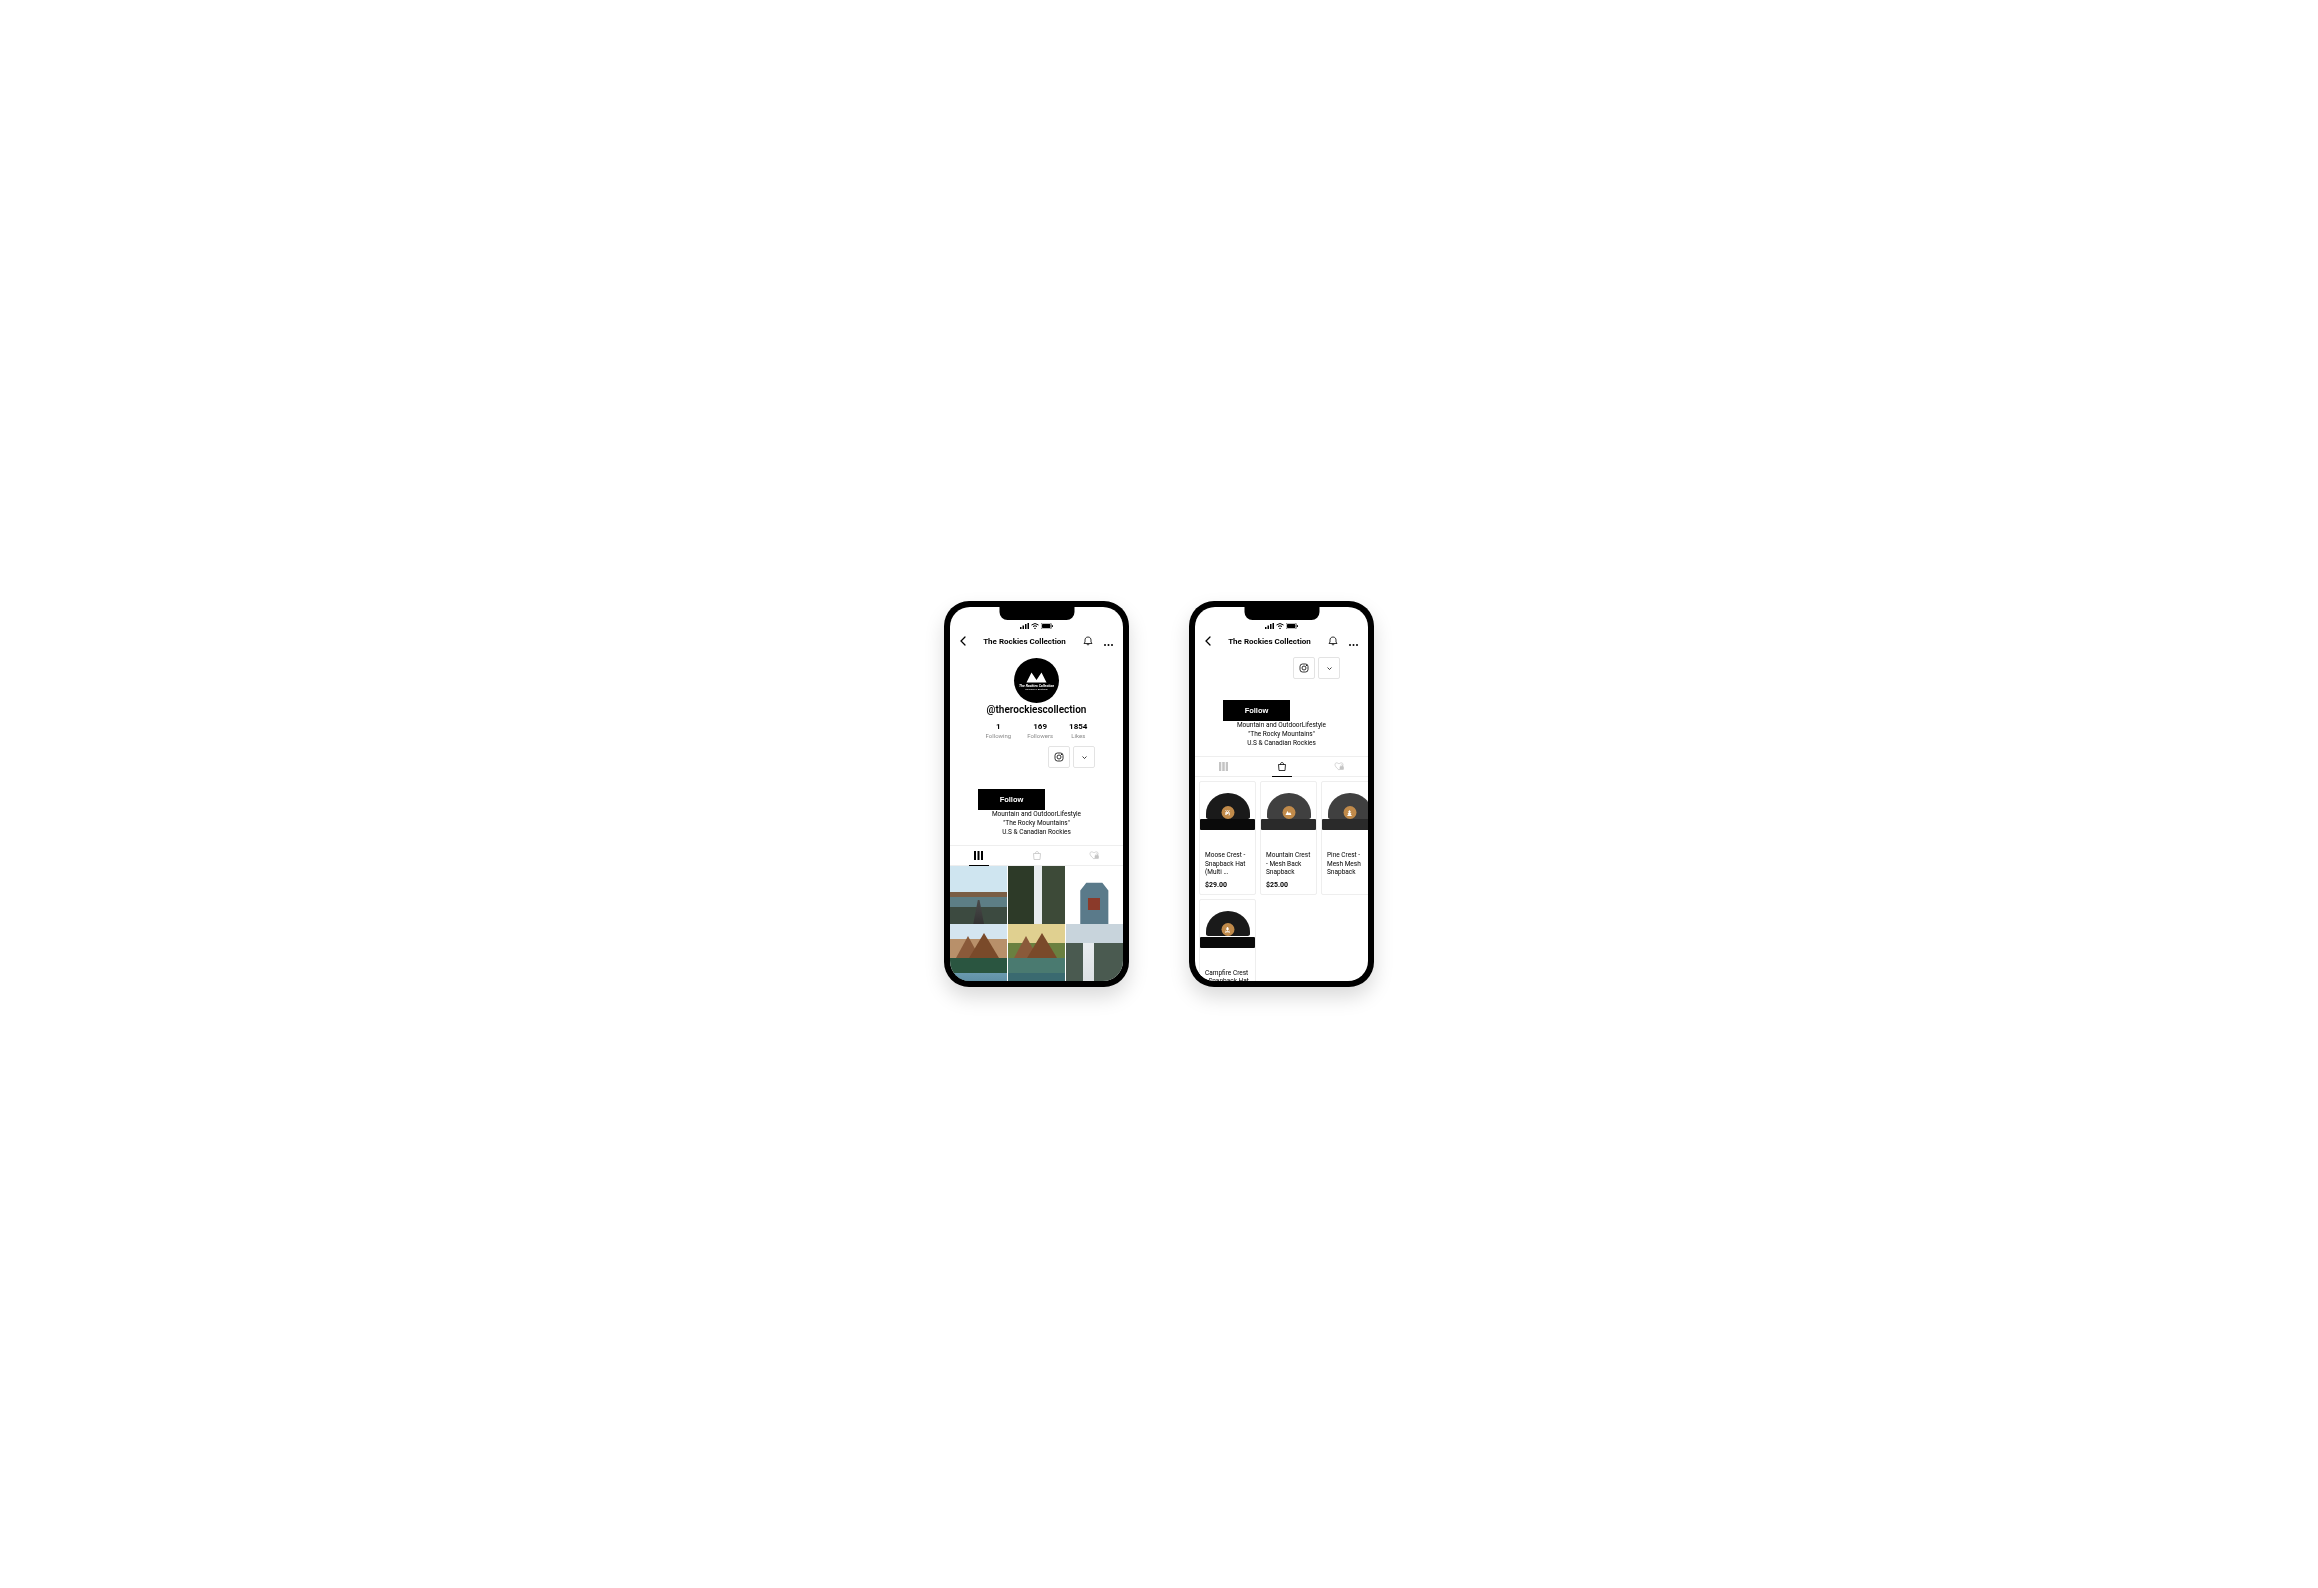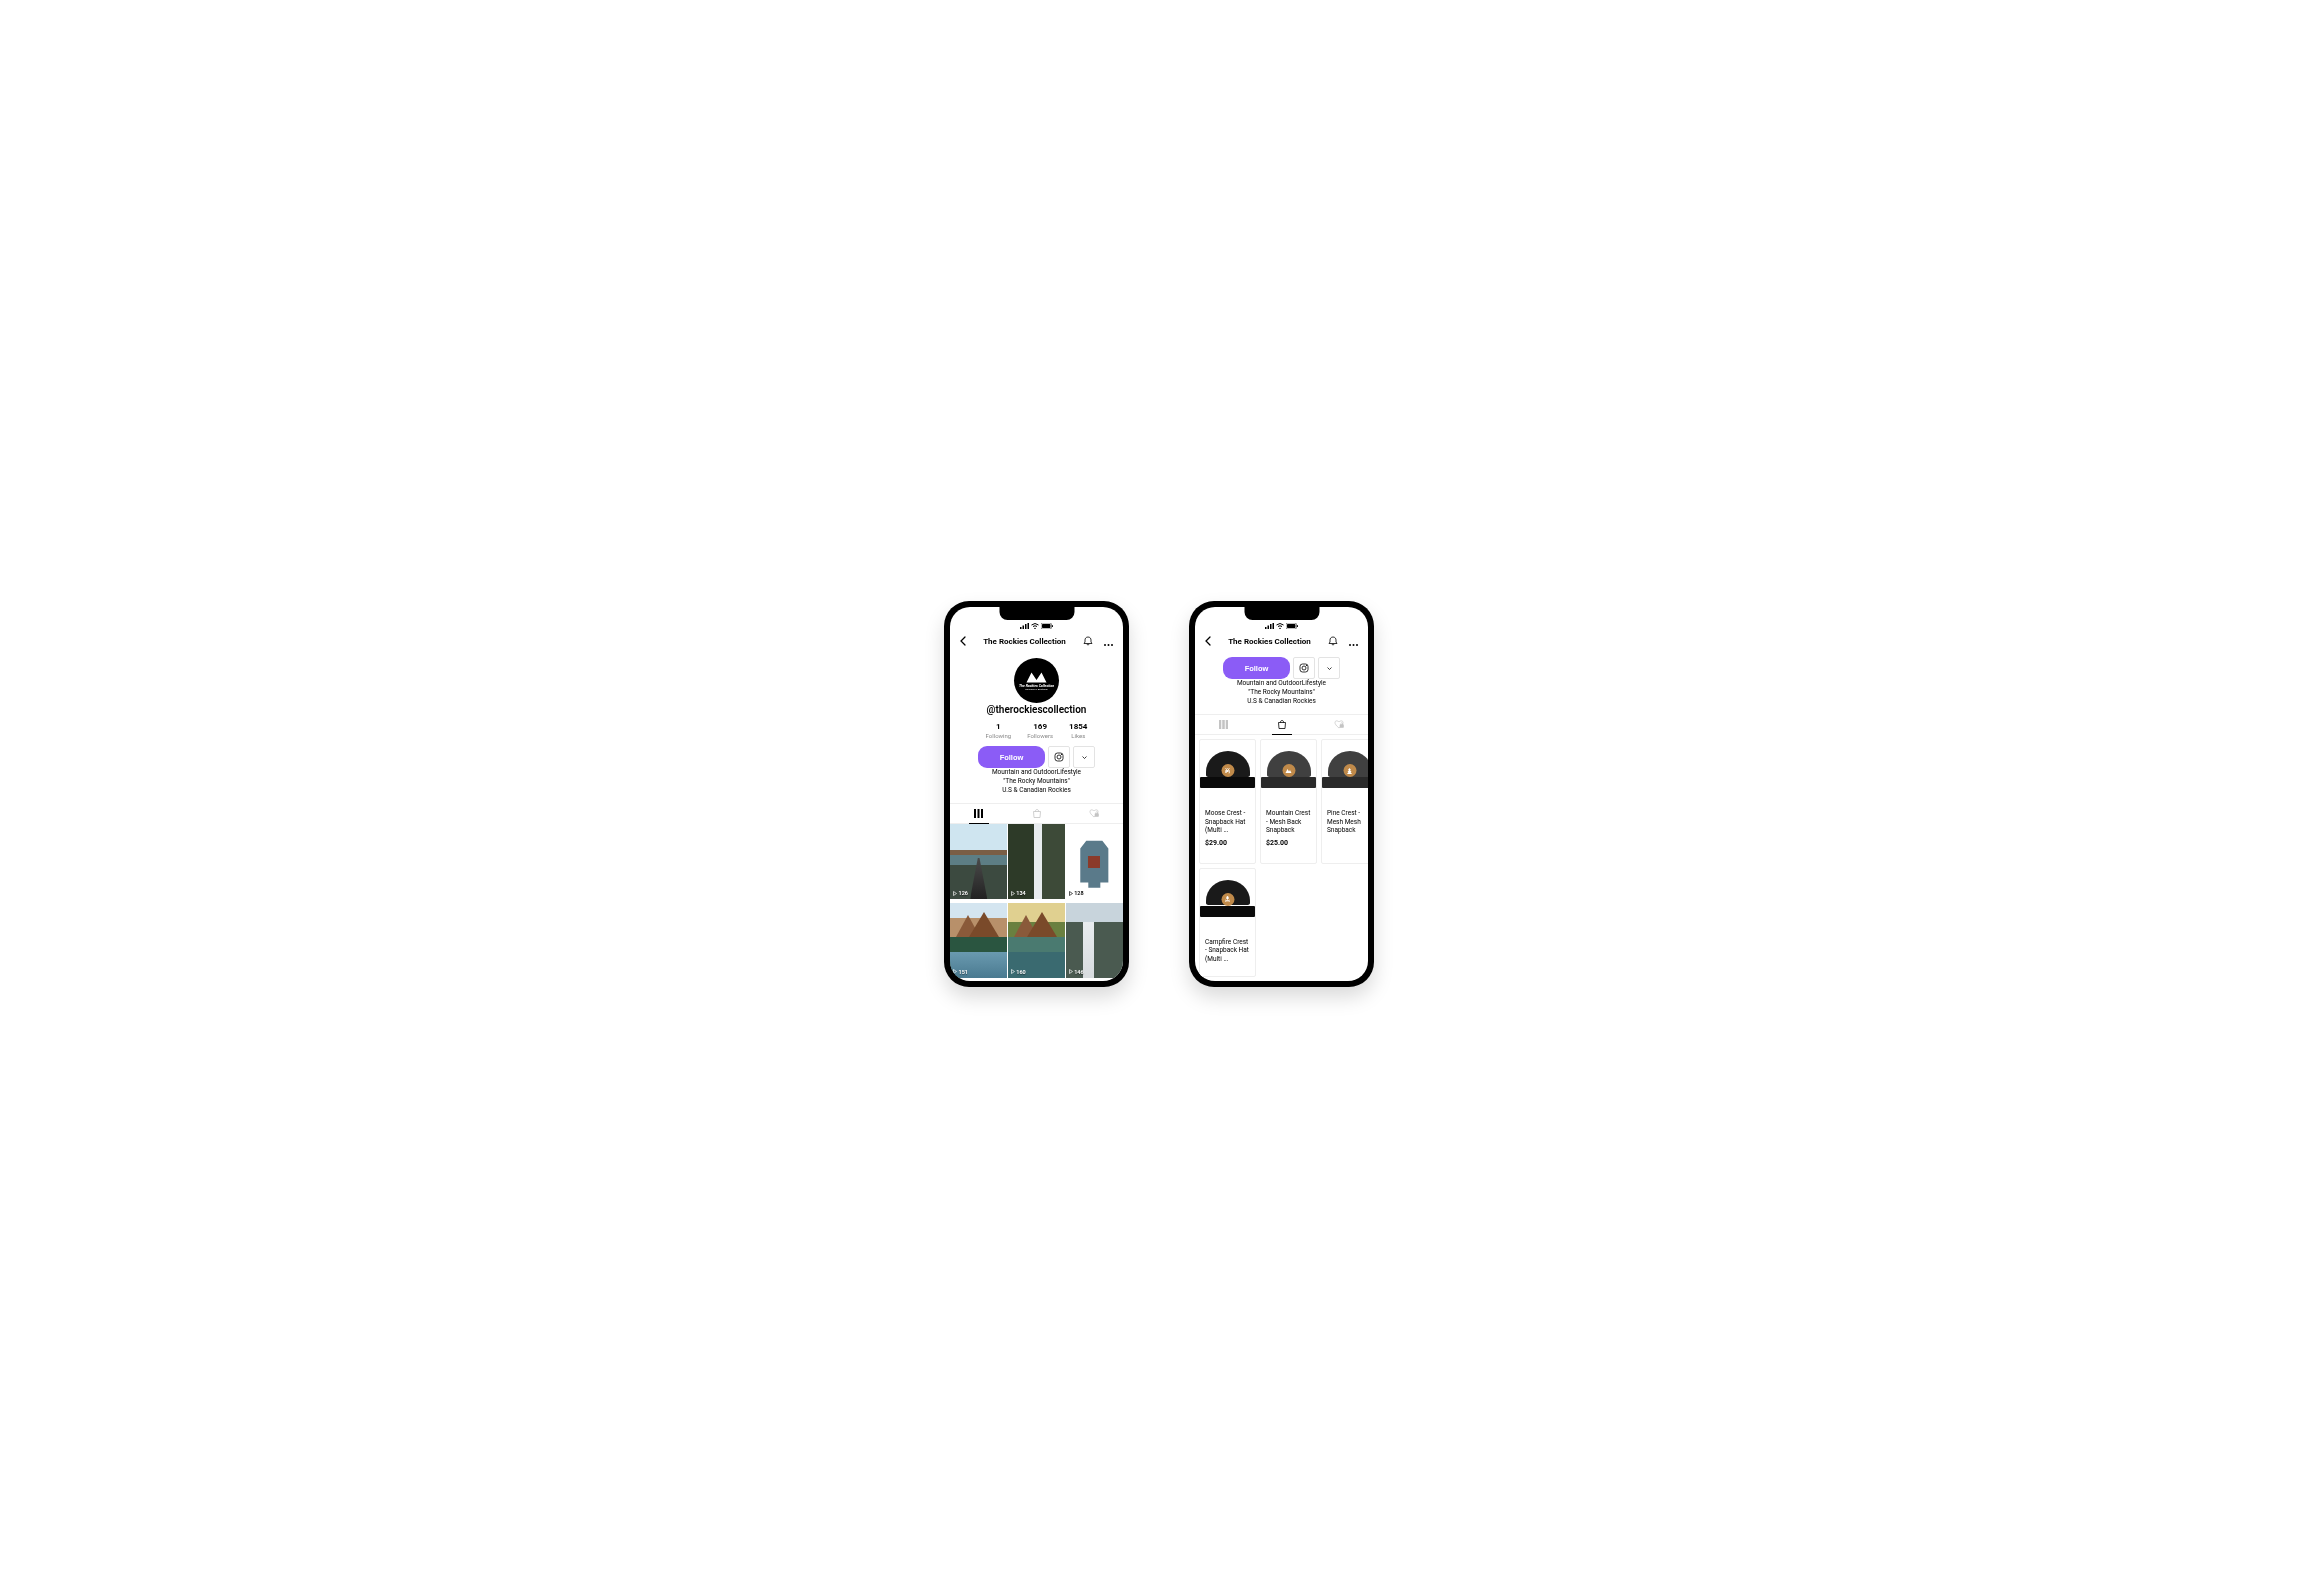--- a/index.html
+++ b/index.html
@@ -84,28 +84,29 @@
     font-style: italic;
   }
   .avatar-sub { font-size: 2.5px; font-weight: 400; font-style: normal; }
   .handle { text-align: center; font-size: 10px; font-weight: 600; margin-top: 1px; }
   .stats { display: flex; justify-content: center; gap: 16px; margin-top: 7px; }
   .stat { text-align: center; }
   .stat-num { font-size: 8px; font-weight: 700; }
   .stat-label { font-size: 6px; color: #8a8a8a; margin-top: 1px; }
   .actions { display: flex; justify-content: center; gap: 3px; margin-top: 7px; }
   .follow-btn {
-    background: #8b5cf6;
+    background: #000000;
     color: #fff;
     border: none;
     font-size: 7.5px;
     font-weight: 600;
     padding: 6px 22px;
-    border-radius: 9px;
+    border-radius: 0;
     cursor: pointer;
+    margin-top: 43px;
   }
   .square-btn {
     width: 22px; height: 22px;
     border: 0.5px solid #e3e3e3;
     border-radius: 2px;
     background: #fff;
     display: flex;
     align-items: center;
     justify-content: center;
     cursor: pointer;

